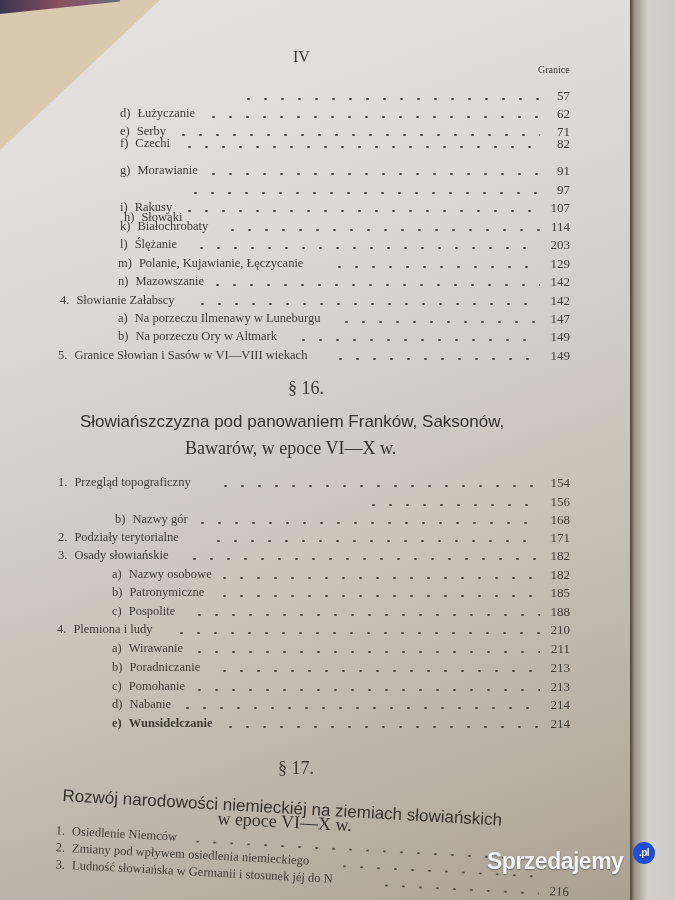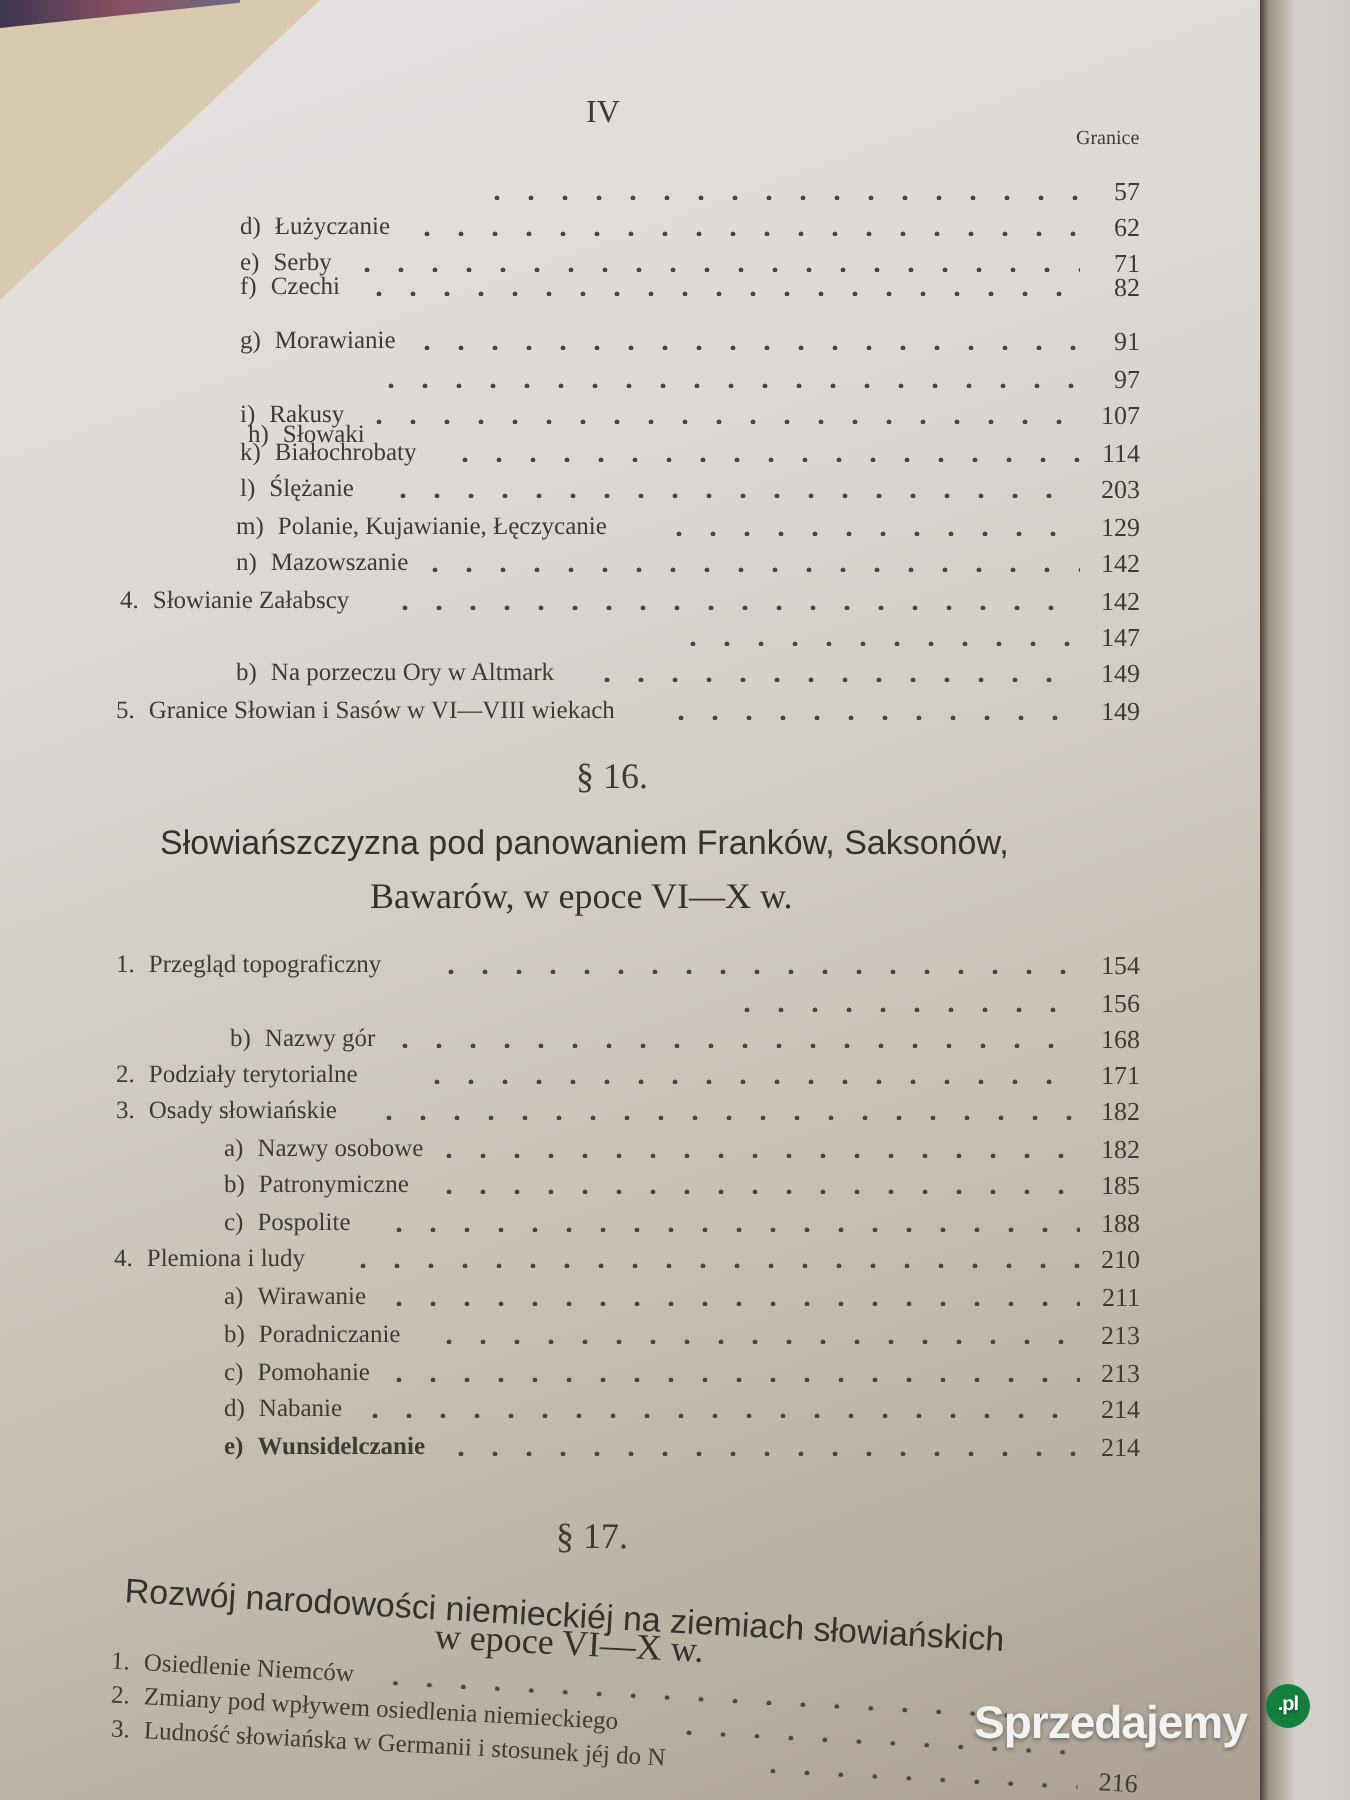--- a/index.html
+++ b/index.html
@@ -46,21 +46,21 @@
   }
   .section-title.serif { font-family:"Liberation Serif","DejaVu Serif",serif; font-size:18px; }
   .watermark {
     position:absolute; left:487px; top:848px;
     font-family:"Liberation Sans","DejaVu Sans",sans-serif; font-weight:bold;
     font-size:23px; color:#f2f2f2; letter-spacing:-0.5px;
     text-shadow:0 1px 2px rgba(0,0,0,0.4);
   }
   .watermark .pl {
     position:absolute; left:146px; top:-6px; width:22px; height:22px; border-radius:50%;
-    background:#15803d; color:#fff; font-size:10px; line-height:22px; text-align:center;
+    background:#1d4ed8; color:#fff; font-size:10px; line-height:22px; text-align:center;
   }
 </style>
 </head>
 <body>
 
 <div class="page"></div>
 <div class="corner"></div>
 <div class="corner-strip"></div>
 <div class="edge"></div>
 
@@ -122,20 +122,21 @@
       <span class="label" style="left: 118px;"><span style="margin-right: 7px;">n)</span><span>Mazowszanie</span></span>
       <span class="dots" style="left: 209.4px; width: 330.6px;"></span>
       <span class="pg">142</span>
     </div>
     <div class="toc-row" style="top: 293px; width: 600px;">
       <span class="label" style="left: 60px;"><span style="margin-right: 7px;">4.</span><span>Słowianie Załabscy</span></span>
       <span class="dots" style="left: 194.1px; width: 345.9px;"></span>
       <span class="pg">142</span>
     </div>
     <div class="toc-row" style="top: 311px; width: 600px;">
+      <span class="label" style="left: 118px;"><span style="margin-right: 7px;">a)</span><span>Na porzeczu Ilmenawy w Luneburgu</span></span>
       <span class="dots" style="left: 337.5px; width: 202.5px;"></span>
       <span class="pg">147</span>
     </div>
     <div class="toc-row" style="top: 329px; width: 600px;">
       <span class="label" style="left: 118px;"><span style="margin-right: 7px;">b)</span><span>Na porzeczu Ory w Altmark</span></span>
       <span class="dots" style="left: 294.8px; width: 245.2px;"></span>
       <span class="pg">149</span>
     </div>
     <div class="toc-row" style="top: 348px; width: 600px;">
       <span class="label" style="left: 58px;"><span style="margin-right: 7px;">5.</span><span>Granice Słowian i Sasów w VI—VIII wiekach</span></span>

